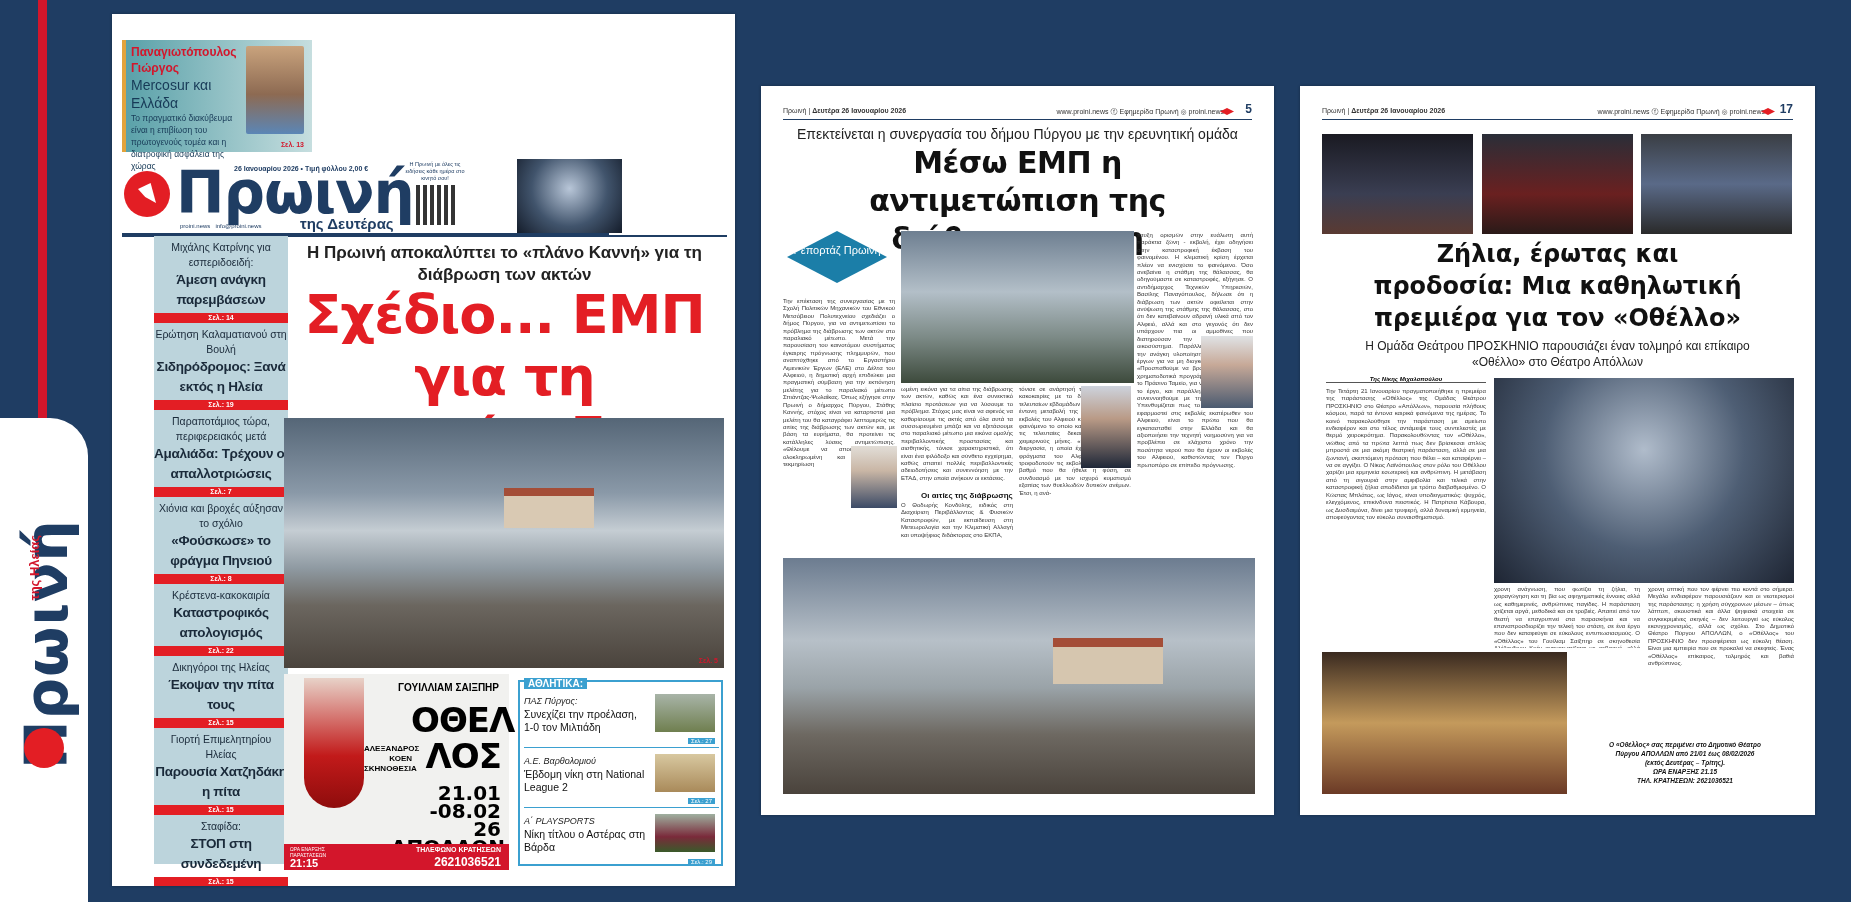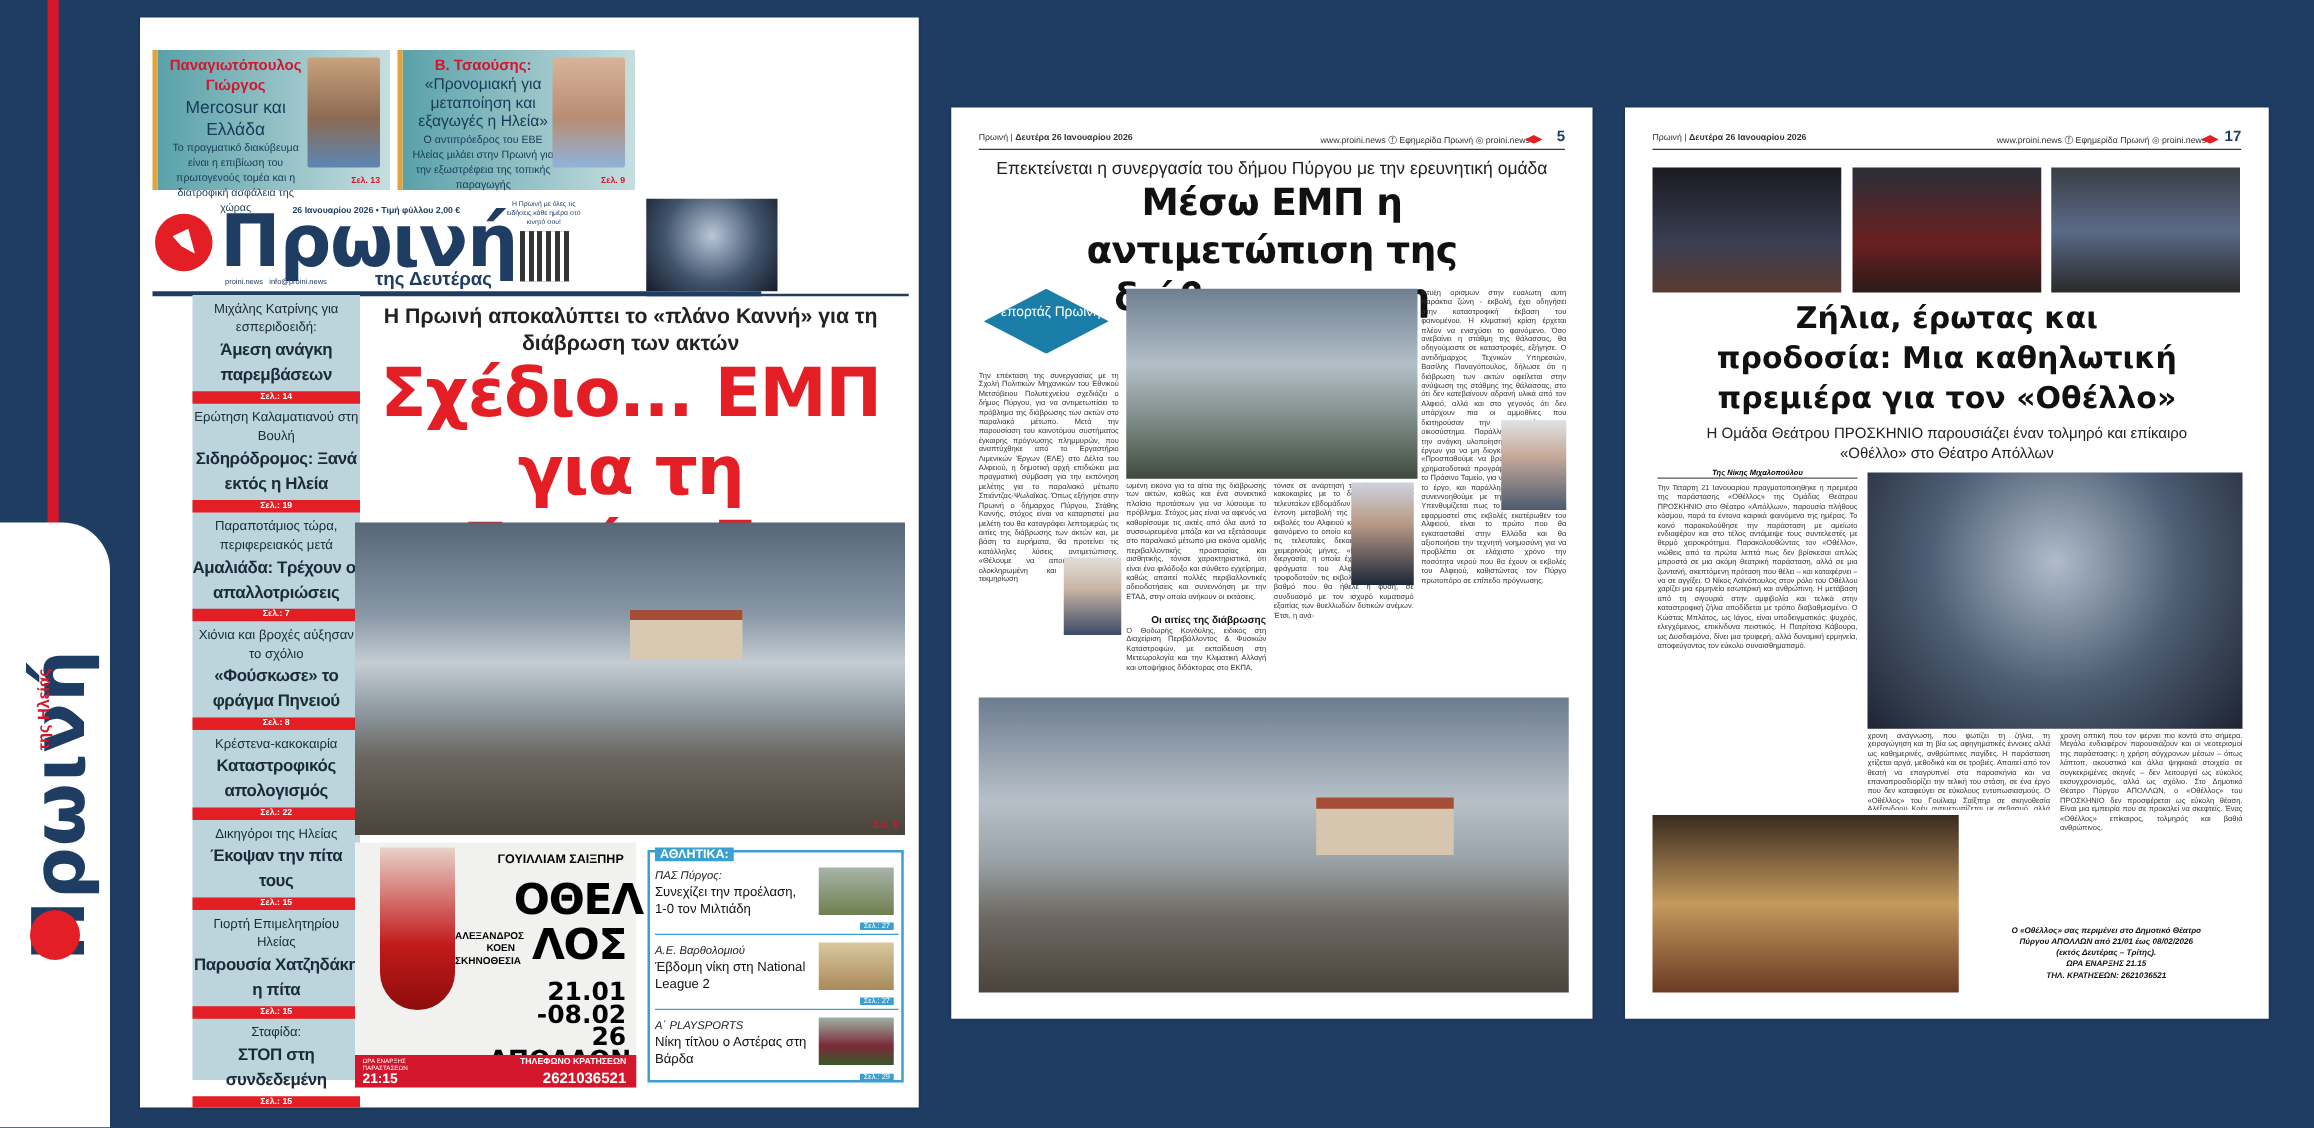--- a/index.html
+++ b/index.html
@@ -10,21 +10,21 @@
   .side-panel{left:0;top:418px;width:88px;height:484px;background:#fff;border-top-right-radius:38px;}
   .side-red{left:38px;top:0;width:9px;height:455px;background:#d3162b;}
   .side-logo{left:4px;top:480px;width:80px;height:300px;}
   .side-logo .word{position:absolute;left:-92px;top:120px;width:270px;transform:rotate(-90deg);font-weight:bold;font-size:58px;color:#1f3d63;letter-spacing:1px;font-family:"DejaVu Sans",sans-serif;}
   .side-logo .sub{position:absolute;left:-2px;top:80px;transform:rotate(-90deg);color:#d3162b;font-size:13px;font-weight:bold;white-space:nowrap;}
   .side-logo .dot{position:absolute;left:20px;top:248px;width:40px;height:40px;border-radius:50%;background:#e31e24;}
 
   .page{position:absolute;background:#fff;box-shadow:0 0 3px rgba(0,0,0,.3);overflow:hidden;}
   
   #p1{left:112px;top:14px;width:623px;height:872px;}
-  .teaser{position:absolute;top:26px;height:112px;background:linear-gradient(90deg,#5aa1a9,#c6dedf);border-left:4px solid #e2a33b;text-align:center;}
+  .teaser{position:absolute;top:26px;height:112px;background:linear-gradient(90deg,#5aa1a9,#c6dedf);border-left:4px solid #e2a33b;}
   .teaser .t-red{color:#d3162b;font-weight:bold;font-size:12px;line-height:16px;}
   .teaser .t-big{color:#173a57;font-size:14px;line-height:18px;}
   .teaser .t-small{color:#173a57;font-size:8.5px;line-height:12px;}
   .teaser .photo{position:absolute;right:8px;top:6px;width:58px;height:88px;background:linear-gradient(180deg,#c9a37d,#8d6a52 55%,#5b86b6);border-radius:2px;}
   .teaser .sel{position:absolute;right:8px;bottom:4px;color:#d3162b;font-size:7px;font-weight:bold;}
   .mast{position:absolute;left:10px;top:143px;width:487px;height:80px;border-bottom:4px solid #1f3d63;}
   .mast .logo-dot{position:absolute;left:2px;top:14px;width:46px;height:46px;border-radius:50%;background:#e31e24;}
   .mast .logo-dot:after{content:"";position:absolute;left:14px;top:12px;width:18px;height:20px;background:#fff;clip-path:polygon(0 30%,70% 0,100% 100%,40% 70%);}
   .mast .title{position:absolute;left:54px;top:2px;font-size:58px;font-weight:bold;color:#1f3d63;font-family:"DejaVu Sans",sans-serif;letter-spacing:-1px;}
   .mast .date{position:absolute;left:112px;top:8px;font-size:7px;font-weight:bold;color:#1f3d63;}
@@ -110,29 +110,20 @@
 <div class="page" id="p1">
   <div class="teaser" style="left:10px;width:190px;">
     <div style="padding:4px 0 0 5px;width:120px;">
       <div class="t-red">Παναγιωτόπουλος Γιώργος</div>
       <div class="t-big">Mercosur και Ελλάδα</div>
       <div class="t-small">Το πραγματικό διακύβευμα είναι η επιβίωση του πρωτογενούς τομέα και η διατροφική ασφάλεια της χώρας</div>
     </div>
     <div class="photo"></div>
     <div class="sel">Σελ. 13</div>
   </div>
-  <div class="teaser" style="left:206px;width:190px;">
-    <div style="padding:4px 0 0 5px;width:124px;">
-      <div class="t-red">Β. Τσαούσης:</div>
-      <div class="t-big" style="font-size:12.5px;line-height:15px;">«Προνομιακή για μεταποίηση και εξαγωγές η Ηλεία»</div>
-      <div class="t-small">Ο αντιπρόεδρος του ΕΒΕ Ηλείας μιλάει στην Πρωινή για την εξωστρέφεια της τοπικής παραγωγής</div>
-    </div>
-    <div class="photo" style="background:linear-gradient(180deg,#d8b39a,#b88d73 55%,#8fb3d9);"></div>
-    <div class="sel">Σελ. 9</div>
-  </div>
 
   <div class="mast">
     <div class="logo-dot"></div>
     <div class="date">26 Ιανουαρίου 2026 • Τιμή φύλλου 2,00 €</div>
     <div class="title">Πρωινή</div>
     <div class="links"><span>proini.news</span>&nbsp;&nbsp;&nbsp;<span>info@proini.news</span></div>
     <div class="sub">της Δευτέρας</div>
     <div class="qr-text">Η Πρωινή με όλες τις ειδήσεις κάθε ημέρα στο κινητό σου!</div>
     <div class="qr"></div>
   </div>

